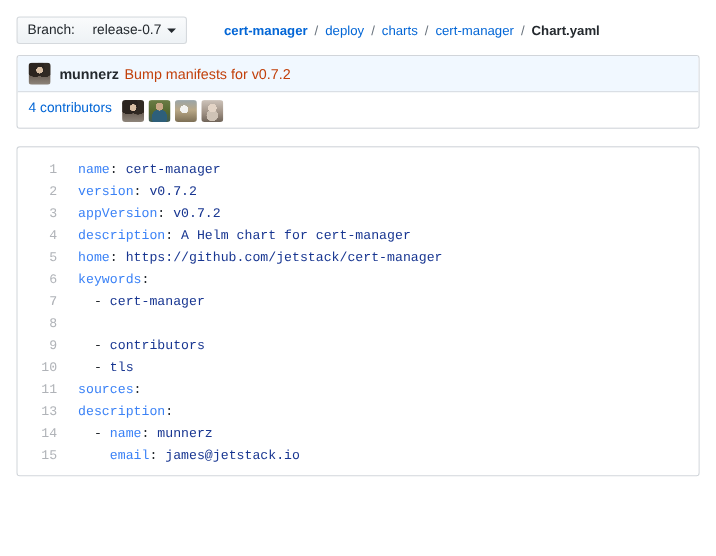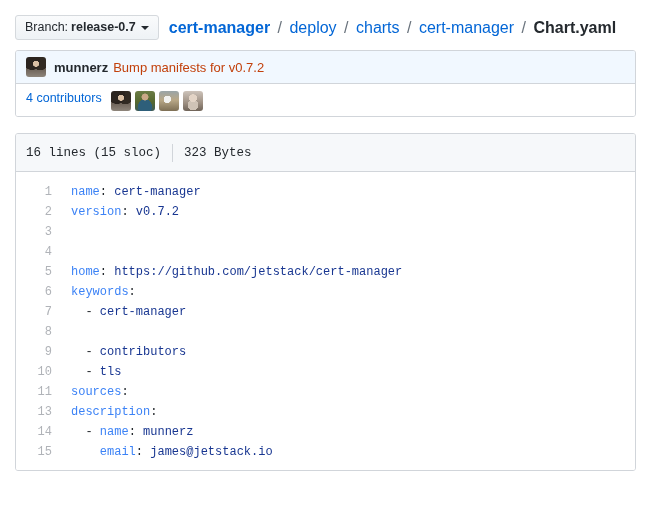--- a/index.html
+++ b/index.html
@@ -33,33 +33,33 @@
     background-image: linear-gradient(-180deg, #fafbfc 0%, #eff3f6 90%);
     border: 1px solid #d5d9dd;
     border-radius: 3px;
     font-size: 12.5px;
     color: #24292e;
     line-height: 1;
     white-space: nowrap;
     cursor: pointer;
   }
   .branch-btn .b-label { font-weight: 400; }
-  .branch-btn .b-name { font-weight: 700; margin-left: 3px; }
+  .branch-btn .b-name { font-weight: 400; margin-left: 16px; }
   .caret {
     display: inline-block;
     margin-left: 5px;
     width: 0; height: 0;
     border-left: 4px solid transparent;
     border-right: 4px solid transparent;
     border-top: 4px solid #24292e;
   }
 
   .breadcrumb {
-    margin-left: 10px;
-    font-size: 16px;
+    margin-left: 34px;
+    font-size: 12px;
     line-height: 1;
     white-space: nowrap;
     color: #0366d6;
   }
   .breadcrumb .seg { color: #0366d6; text-decoration: none; cursor: pointer; }
   .breadcrumb .seg.strong { font-weight: 700; }
   .breadcrumb .sep { color: #6a737d; font-weight: 400; padding: 0 3px; }
   .breadcrumb .final { color: #24292e; font-weight: 700; }
 
   
@@ -217,39 +217,36 @@
       <span class="contrib-avatars">
         <span class="avatar a1"></span>
         <span class="avatar a2"></span>
         <span class="avatar a3"></span>
         <span class="avatar a4"></span>
       </span>
     </div>
   </div>
 
   <div class="file-box">
-    <div class="file-header">
-      <span>16 lines (15 sloc)</span>
-      <span class="file-meta-sep"></span>
-      <span>323 Bytes</span>
-    </div>
     <div class="blob" id="blob-body">
         <div class="code-line">
           <span class="ln">1</span>
           <span class="lc"><span class="k">name</span><span class="p">: </span><span class="v">cert-manager</span></span>
         </div>
         <div class="code-line">
           <span class="ln">2</span>
           <span class="lc"><span class="k">version</span><span class="p">: </span><span class="v">v0.7.2</span></span>
         </div>
         <div class="code-line">
           <span class="ln">3</span>
+          <span class="lc"><span class="k">appVersion</span><span class="p">: </span><span class="v">v0.7.2</span></span>
         </div>
         <div class="code-line">
           <span class="ln">4</span>
+          <span class="lc"><span class="k">description</span><span class="p">: </span><span class="v">A Helm chart for cert-manager</span></span>
         </div>
         <div class="code-line">
           <span class="ln">5</span>
           <span class="lc"><span class="k">home</span><span class="p">: </span><span class="v">https://github.com/jetstack/cert-manager</span></span>
         </div>
         <div class="code-line">
           <span class="ln">6</span>
           <span class="lc"><span class="k">keywords</span><span class="p">:</span></span>
         </div>
         <div class="code-line">

